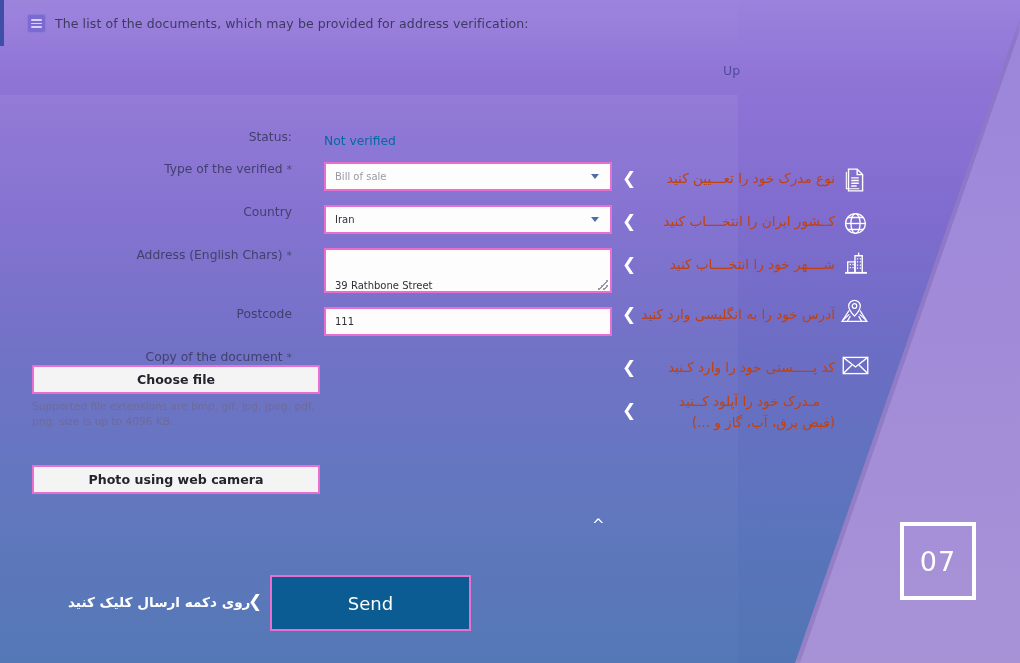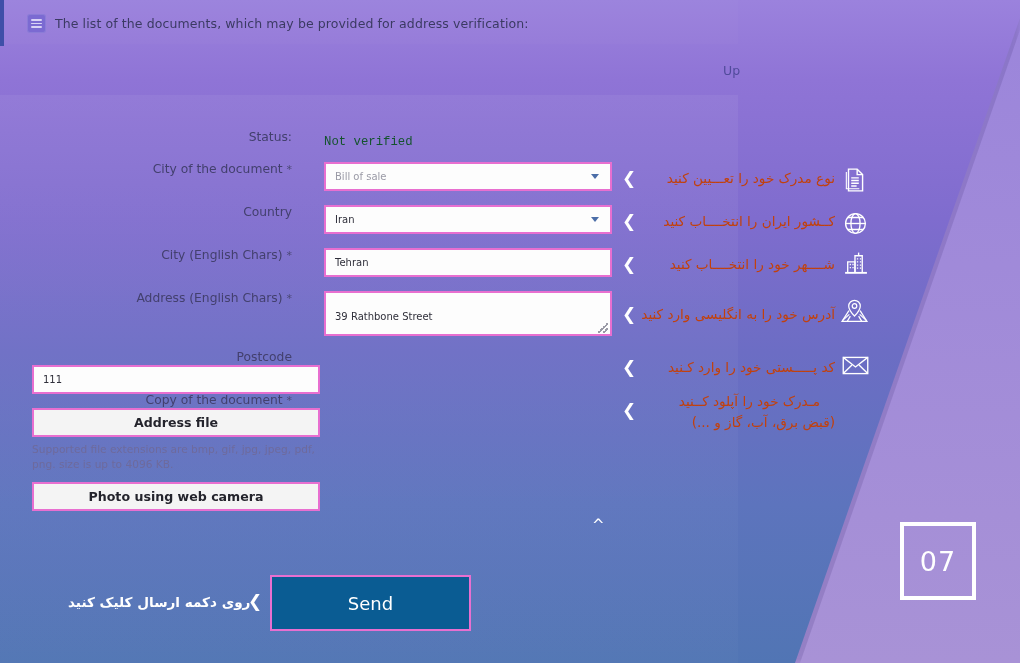--- a/index.html
+++ b/index.html
@@ -85,39 +85,39 @@
     padding:0 9px;display:flex;align-items:center;
     position:relative;
   }
   .field.select{justify-content:space-between;}
   .field.placeholder{color:#9a9aa6;}
   .caret{
     width:0;height:0;border-left:4.5px solid transparent;border-right:4.5px solid transparent;
     border-top:5px solid #4c6ea8;margin-right:2px;
   }
   .field.area{
-    height:45px;align-items:center;padding-top:6px;
+    height:45px;align-items:flex-end;padding-top:6px;
   }
   .resize-grip{
     position:absolute;right:2px;bottom:1px;width:10px;height:10px;
     background:
       linear-gradient(135deg,transparent 45%,#9a9aa6 45%,#9a9aa6 56%,transparent 56%),
       linear-gradient(135deg,transparent 70%,#9a9aa6 70%,#9a9aa6 81%,transparent 81%);
   }
   .btnfield{
     box-sizing:border-box;width:288px;height:29px;
     background:#f4f4f4;border:2px solid #e86fd0;
     font-size:12.6px;color:#24242c;font-weight:bold;
     display:flex;align-items:center;justify-content:center;
   }
   .hint{
     width:288px;font-size:10.6px;color:#6e6a9c;line-height:1.45;
     margin-top:5px;
   }
-  .status-val{font-size:12.3px;color:#14532d;font-family:Liberation Mono, monospace;}
+  .status-val{font-size:12.3px;color:#0369a1;}
 
   
   .chev{
     position:absolute;font-size:17px;color:#ffffff;font-weight:300;line-height:1;
   }
   .fa{
     position:absolute;direction:rtl;text-align:right;
     font-size:13.6px;color:#c2410c;font-weight:normal;white-space:nowrap;
     font-family:"DejaVu Sans","Liberation Sans",sans-serif;
   }
@@ -184,73 +184,65 @@
   <a class="up-link" href="#">Up</a>
 
   <div class="form">
 
     <div class="row" style="height:32px;">
       <div class="lbl">Status:</div>
       <div class="ctl"><span class="status-val">Not verified</span></div>
     </div>
 
     <div class="row" style="height:43px;">
-      <div class="lbl"><span>City of the document</span> <span class="req">*</span></div>
+      <div class="lbl"><span>Type of the verified</span> <span class="req">*</span></div>
       <div class="ctl">
         <div class="field select placeholder">
           <span>Bill of sale</span>
           <span class="caret"></span>
         </div>
       </div>
     </div>
 
     <div class="row" style="height:43px;">
       <div class="lbl">Country</div>
       <div class="ctl">
         <div class="field select">
           <span>Iran</span>
           <span class="caret"></span>
         </div>
       </div>
     </div>
 
-    <div class="row" style="height:43px;">
-      <div class="lbl"><span>City (English Chars)</span> <span class="req">*</span></div>
-      <div class="ctl">
-        <div class="field">
-          <span>Tehran</span>
-        </div>
-      </div>
-    </div>
 
     <div class="row" style="height:59px;">
       <div class="lbl"><span>Address (English Chars)</span> <span class="req">*</span></div>
       <div class="ctl">
         <div class="field area">
           <span>39 Rathbone Street</span>
           <span class="resize-grip"></span>
         </div>
       </div>
     </div>
 
-    <div class="row" style="height:43px;flex-direction:column;">
+    <div class="row" style="height:43px;">
       <div class="lbl">Postcode</div>
       <div class="ctl">
         <div class="field">
           <span>111</span>
         </div>
       </div>
     </div>
 
     <div class="row" style="height:auto;flex-direction:column;">
       <div class="lbl"><span>Copy of the document</span> <span class="req">*</span></div>
       <div class="ctl">
-        <div class="btnfield">Address file</div>
+        <div class="btnfield">Choose file</div>
         <div class="hint">Supported file extensions are bmp, gif, jpg, jpeg, pdf, png. size is up to 4096 KB.</div>
-        <div class="btnfield" style="margin-top:10px;">Photo using web camera</div>
+        <div class="btnfield" style="margin-top:36px;">Photo using web camera</div>
       </div>
     </div>
   </div>
 
   <div class="chev" style="left:622px;top:170px;">❮</div>
   <div class="chev" style="left:622px;top:213px;">❮</div>
   <div class="chev" style="left:622px;top:256px;">❮</div>
   <div class="chev" style="left:622px;top:306px;">❮</div>
   <div class="chev" style="left:622px;top:359px;">❮</div>
   <div class="chev" style="left:622px;top:402px;">❮</div>

